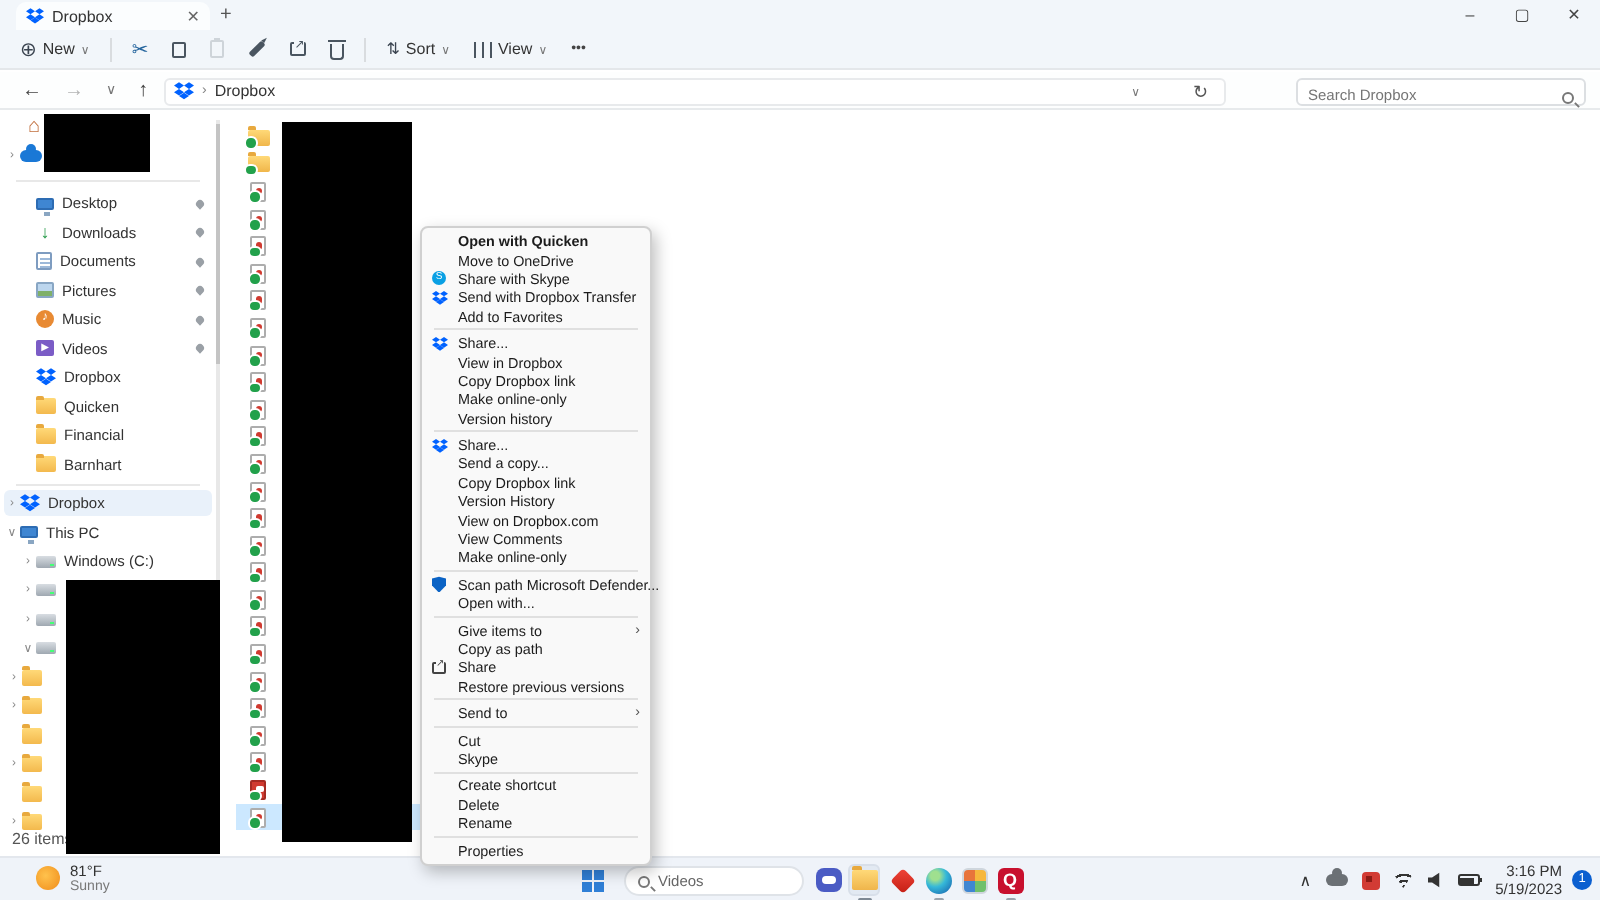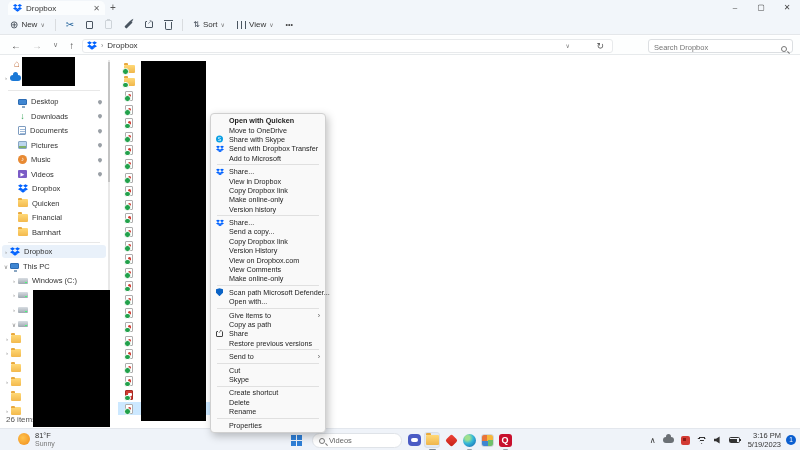--- a/index.html
+++ b/index.html
@@ -466,21 +466,21 @@
     <span class="cm-ic">
         <svg width="8" height="7" viewBox="0 0 24 21">
           <path fill="#0062ff" d="M6 0l6 4-6 4-6-4zM18 0l6 4-6 4-6-4zM6 8l6 4-6 4-6-4zM18 8l6 4-6 4-6-4zM6 16.5l6 4 6-4-6-4z"></path>
         </svg>
       </span>
     <span class="cm-label">Send with Dropbox Transfer</span>
 
   </div>
     <div class="cm-item">
     <span class="cm-ic"></span>
-    <span class="cm-label">Add to Microsoft</span>
+    <span class="cm-label">Add to Favorites</span>
 
   </div>
     <div class="cm-sep"></div>
     <div class="cm-item">
     <span class="cm-ic">
         <svg width="8" height="7" viewBox="0 0 24 21">
           <path fill="#0062ff" d="M6 0l6 4-6 4-6-4zM18 0l6 4-6 4-6-4zM6 8l6 4-6 4-6-4zM18 8l6 4-6 4-6-4zM6 16.5l6 4 6-4-6-4z"></path>
         </svg>
       </span>
     <span class="cm-label">Share...</span>

